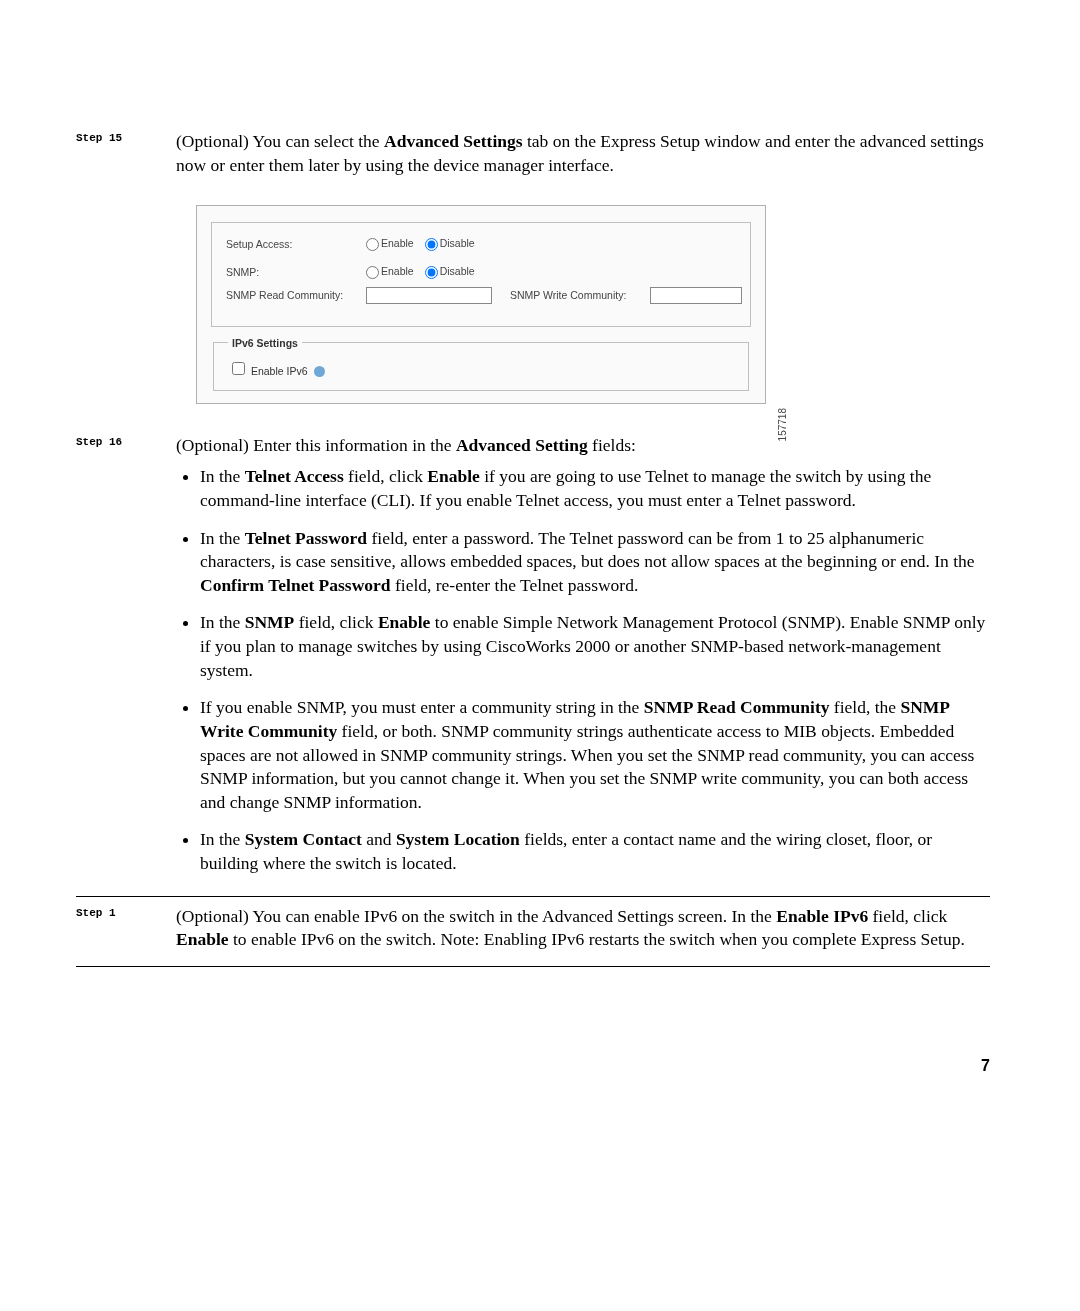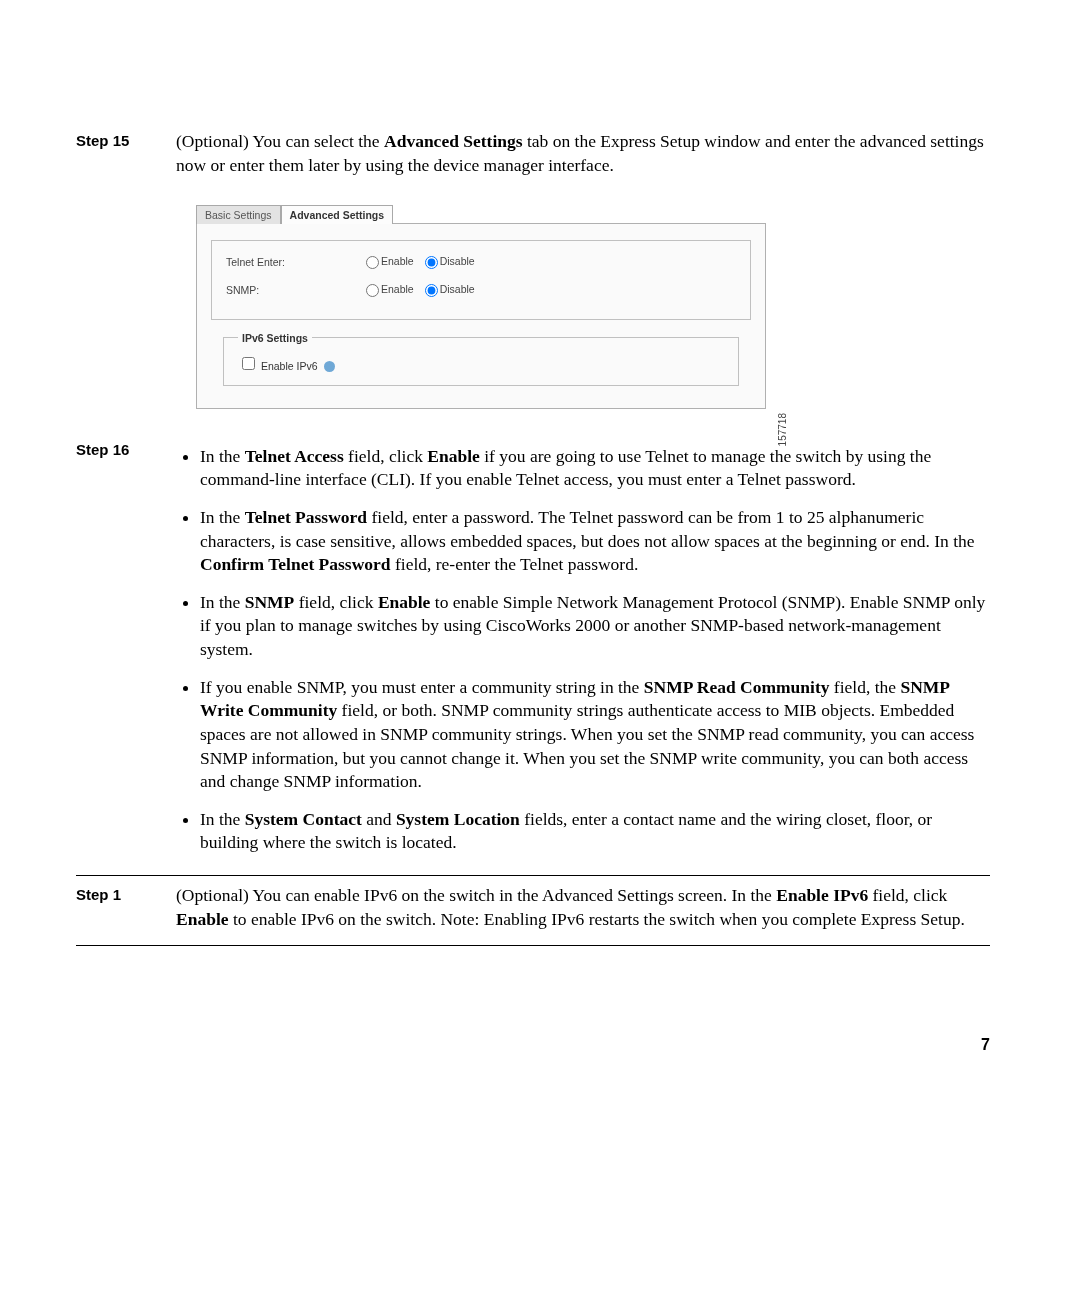--- a/index.html
+++ b/index.html
@@ -15,23 +15,23 @@
     padding: 130px 90px 60px 76px;
     box-sizing: border-box;
   }
   .step-row {
     display: flex;
     align-items: flex-start;
     margin-bottom: 6px;
   }
   .step-label {
     flex: 0 0 96px;
-    font-family: Liberation Sans, sans-serif;
-    font-weight: bold;
-    font-size: 15px;
+    font-family: Liberation Mono, monospace;
+    font-weight: bold;
+    font-size: 11px;
     padding-top: 2px;
   }
   .step-body {
     flex: 1;
     line-height: 1.35;
   }
   .step-body p { margin: 0 0 8px 4px; }
   ul.bullets {
     margin: 6px 0 8px 0;
     padding-left: 28px;
@@ -144,21 +144,21 @@
   .radio-pair label {
     margin-right: 8px;
     color: #444;
   }
   .radio-pair input[type="radio"] {
     vertical-align: middle;
     margin: 0 2px 0 0;
   }
   fieldset.ipv6 {
     border: 1px solid #c0c0c0;
-    margin: 12px;
+    margin: 2px;
     padding: 10px 14px 12px 14px;
   }
   fieldset.ipv6 legend {
     font-weight: bold;
     font-size: 10.5px;
     padding: 0 4px;
     color: #333;
   }
   .help-icon {
     display: inline-block;
@@ -180,29 +180,25 @@
   <div class="step-row">
     <div class="step-label">Step 15</div>
     <div class="step-body">
       <p>
         <span>(Optional) You can select the </span><b>Advanced Settings</b><span> tab on the Express Setup window and enter the advanced settings now or enter them later by using the device manager interface.</span>
       </p>
     </div>
   </div>
 
   <div class="figure-wrap">
-    <div class="tabs">
-      <div class="tab inactive">Basic Settings</div>
-      <div class="tab active">Advanced Settings</div>
-    </div>
     <div class="panel">
       <div class="inner-box">
 
         <div class="form-row">
-          <div class="lbl">Telnet Enter:</div>
+          <div class="lbl">Setup Access:</div>
           <div class="ctl radio-pair">
             <label><input type="radio" name="telnet" style=""><span>Enable</span></label>
             <label><input type="radio" name="telnet" checked="" style=""><span>Disable</span></label>
           </div>
           <div class="lbl2"></div>
           <div class="ctl2"></div>
         </div>
 
 
         <div class="spacer"></div>
@@ -210,38 +206,47 @@
         <div class="form-row">
           <div class="lbl">SNMP:</div>
           <div class="ctl radio-pair">
             <label><input type="radio" name="snmp" style=""><span>Enable</span></label>
             <label><input type="radio" name="snmp" checked="" style=""><span>Disable</span></label>
           </div>
           <div class="lbl2"></div>
           <div class="ctl2"></div>
         </div>
 
+        <div class="form-row">
+          <div class="lbl">SNMP Read Community:</div>
+          <div class="ctl"><input class="txt" type="text" style=""></div>
+          <div class="lbl2">SNMP Write Community:</div>
+          <div class="ctl2"><input class="txt2" type="text" style=""></div>
+        </div>
 
       </div>
 
       <fieldset class="ipv6">
         <legend>IPv6 Settings</legend>
         <label>
           <input type="checkbox" style="">
           <span>Enable IPv6</span>
           <span class="help-icon"></span>
         </label>
       </fieldset>
     </div>
     <div class="fig-img-id">157718</div>
   </div>
 
   <div class="step-row">
     <div class="step-label">Step 16</div>
     <div class="step-body">
+      <p>
+        <span>(Optional) Enter this information in the </span><b>Advanced Setting</b><span> fields:</span>
+      </p>
       <ul class="bullets">
         <li>
           <span>In the </span><b>Telnet Access</b><span> field, click </span><b>Enable</b><span> if you are going to use Telnet to manage the switch by using the command-line interface (CLI). If you enable Telnet access, you must enter a Telnet password.</span>
         </li>
         <li>
           <span>In the </span><b>Telnet Password</b><span> field, enter a password. The Telnet password can be from 1 to 25 alphanumeric characters, is case sensitive, allows embedded spaces, but does not allow spaces at the beginning or end. In the </span><b>Confirm Telnet Password</b><span> field, re-enter the Telnet password.</span>
         </li>
         <li>
           <span>In the </span><b>SNMP</b><span> field, click </span><b>Enable</b><span> to enable Simple Network Management Protocol (SNMP). Enable SNMP only if you plan to manage switches by using CiscoWorks 2000 or another SNMP-based network-management system.</span>
         </li>

